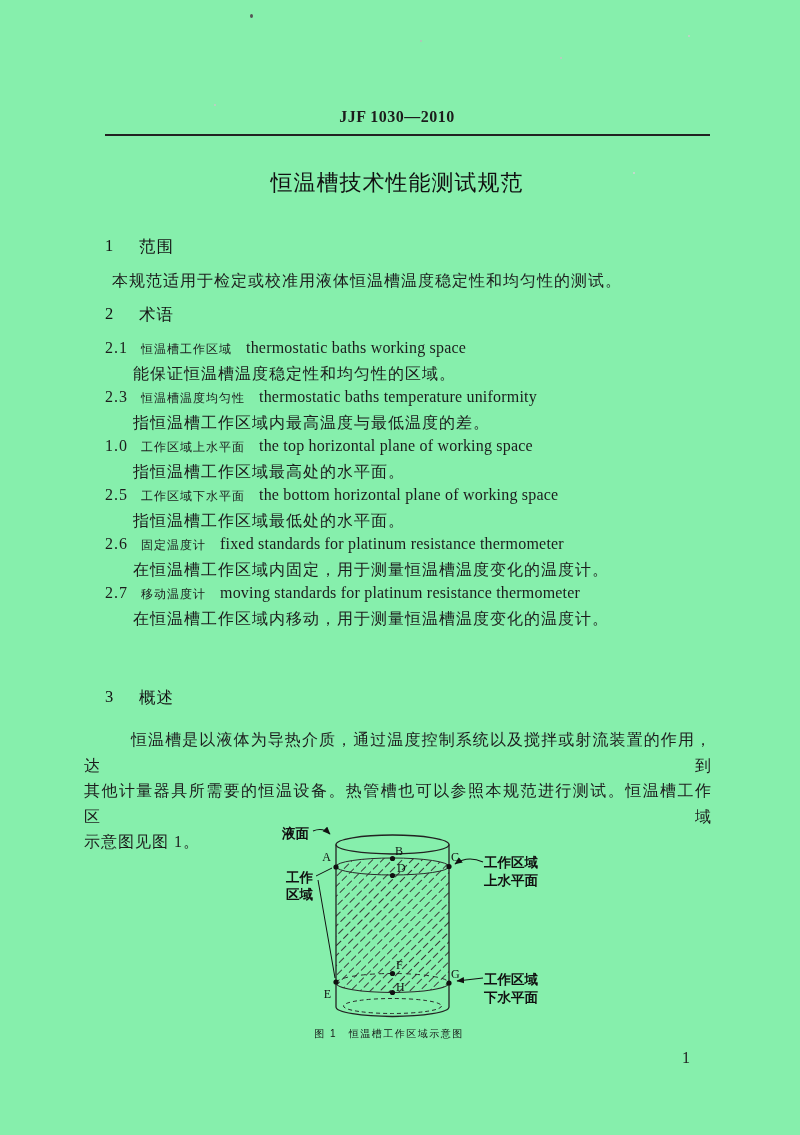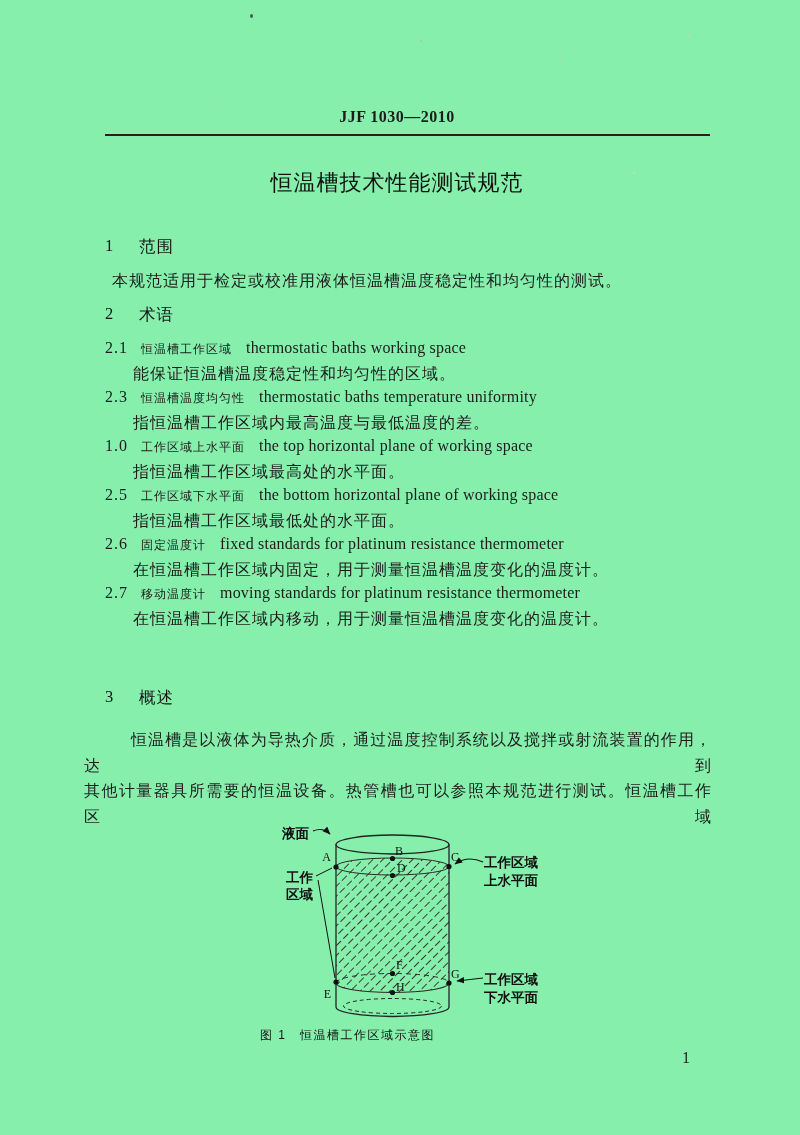--- a/index.html
+++ b/index.html
@@ -29,22 +29,22 @@
   .indent2{text-indent:28px;}
   .indent3{text-indent:47px;}
   .terms{left:105px;top:336px;width:620px;font-size:16px;color:#1c1c1c;}
   .term{height:49px;}
   .tline1{display:flex;align-items:baseline;line-height:24.5px;white-space:nowrap;}
   .tline1 .tnum{width:36px;letter-spacing:1px;}
   .tline1 .tzh{letter-spacing:1px;margin-right:14px;font-size:12px;}
   .tline1 .ten{font-size:16px;letter-spacing:0.2px;}
   .tline2{line-height:24.5px;margin-left:28px;letter-spacing:1px;}
   .fig-caption{
-    left:260px;width:310px;top:1027px;
-    font-size:12px;letter-spacing:1.5px;color:#151515;
+    left:234px;width:310px;top:1027px;text-align:center;
+    font-size:10px;letter-spacing:1.5px;color:#151515;
   }
   .page-num{left:682px;top:1049px;font-size:16px;color:#222;}
   .speck{position:absolute;border-radius:50%;}
   svg text{font-family:"Liberation Serif", serif;}
   svg .svghei{font-family:"Liberation Sans", sans-serif;font-weight:700;}
 </style>
 </head>
 <body>
 
 <div class="page">
@@ -123,20 +123,21 @@
     </div>
   </div>
 
   <div class="abs sec-head hei" style="left:105px;top:687px;">
     <span class="num">3</span>
     <span>概述</span>
   </div>
   <div class="abs para" style="top:720px;margin-top:7px;">
     <div class="jline indent3">恒温槽是以液体为导热介质，通过温度控制系统以及搅拌或射流装置的作用，达到</div>
     <div class="jline">其他计量器具所需要的恒温设备。热管槽也可以参照本规范进行测试。恒温槽工作区域</div>
+    <div>示意图见图 1。</div>
   </div>
 
   <svg class="abs" style="left:260px;top:818px;" width="310" height="212" viewBox="260 818 310 212">
     <defs>
       <pattern id="hatch" patternUnits="userSpaceOnUse" width="10" height="7" patternTransform="rotate(-45)">
         <line x1="0" y1="3.5" x2="10" y2="3.5" stroke="#3a3a3a" stroke-width="1.1" stroke-dasharray="6 3"></line>
       </pattern>
       <marker id="arrow" markerWidth="9" markerHeight="8" refX="6.5" refY="3" orient="auto">
         <path d="M0,0 L7,3 L0,6 Z" fill="#111"></path>
       </marker>

